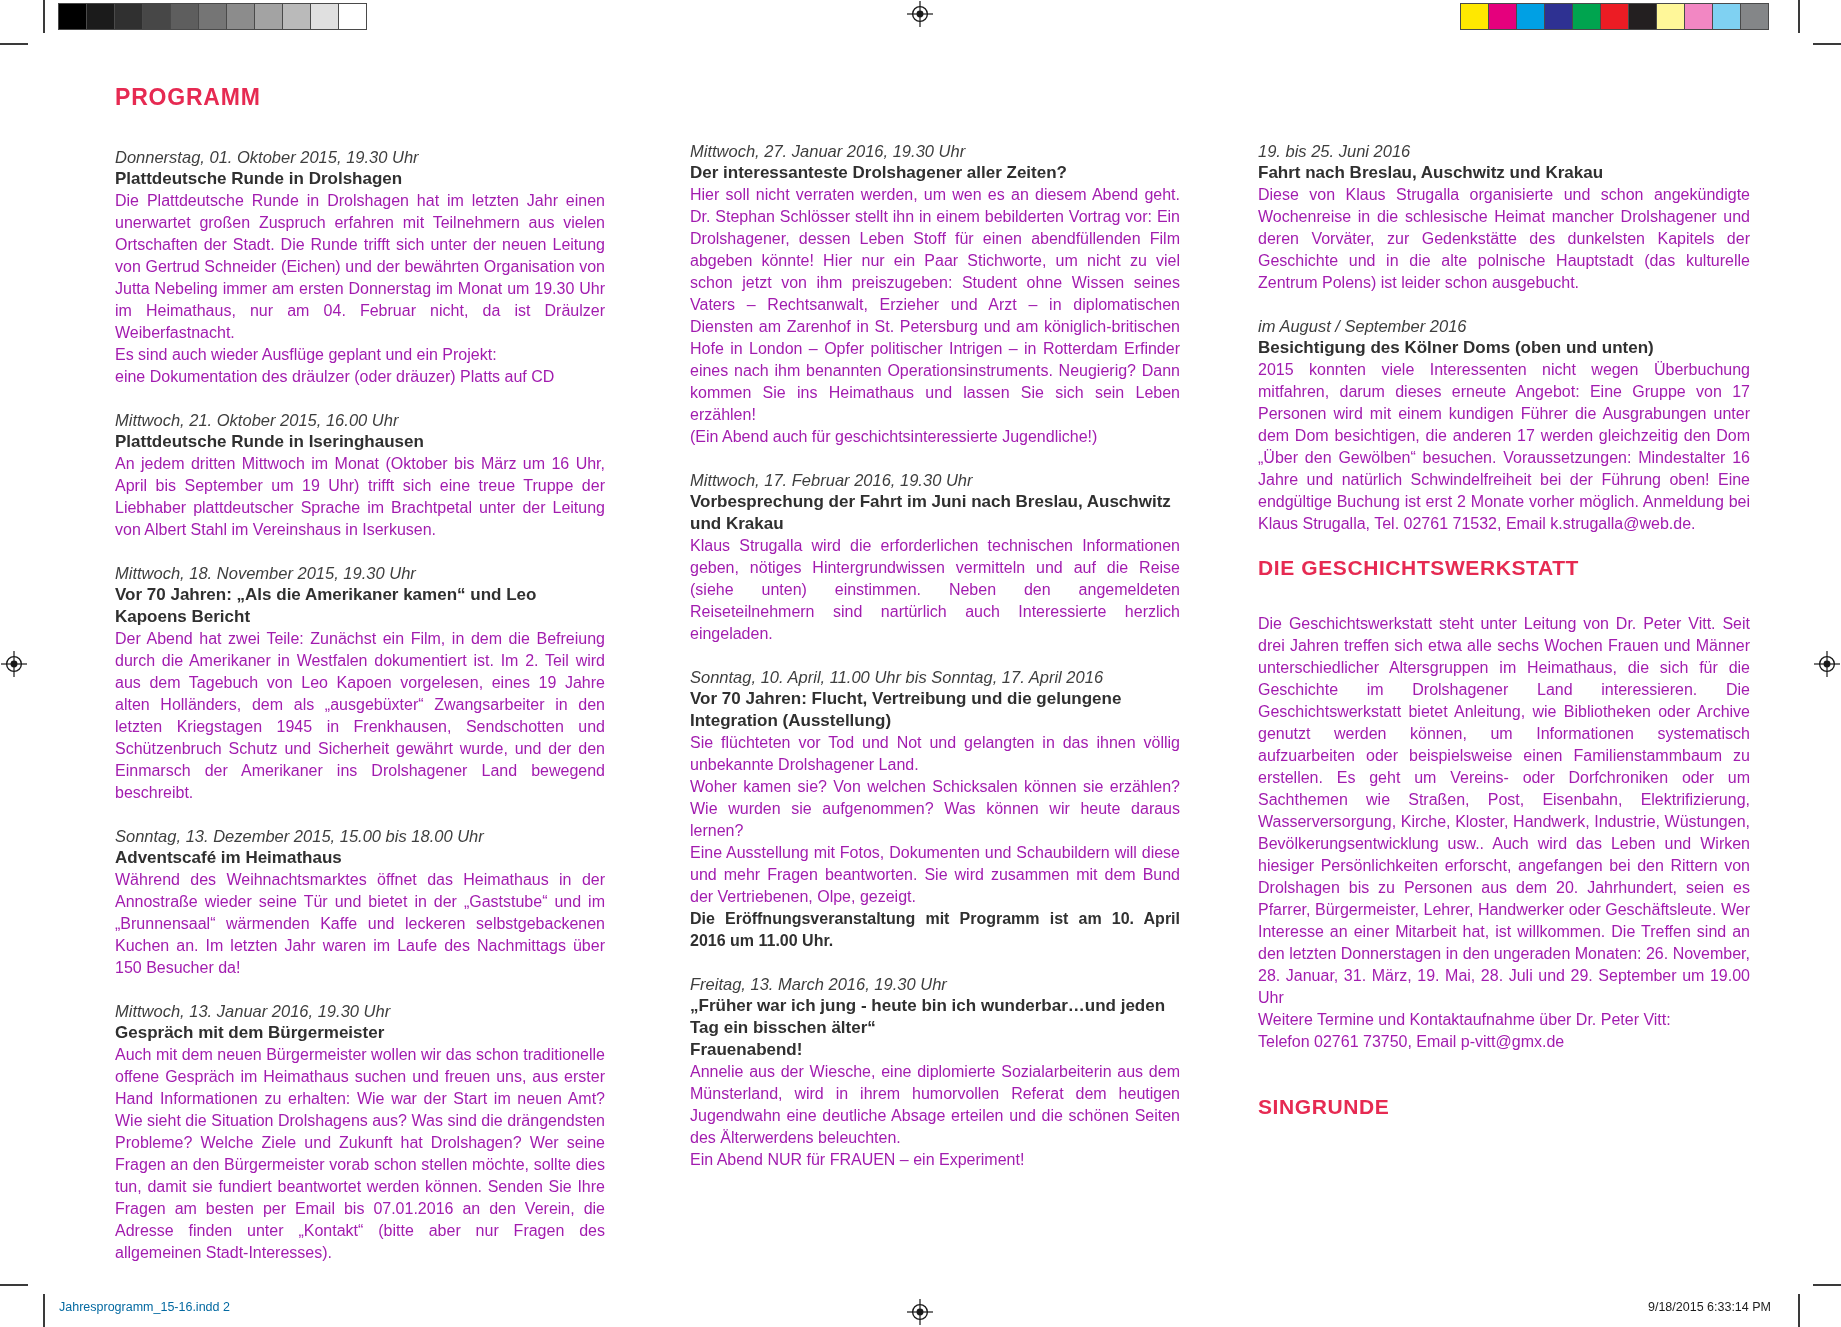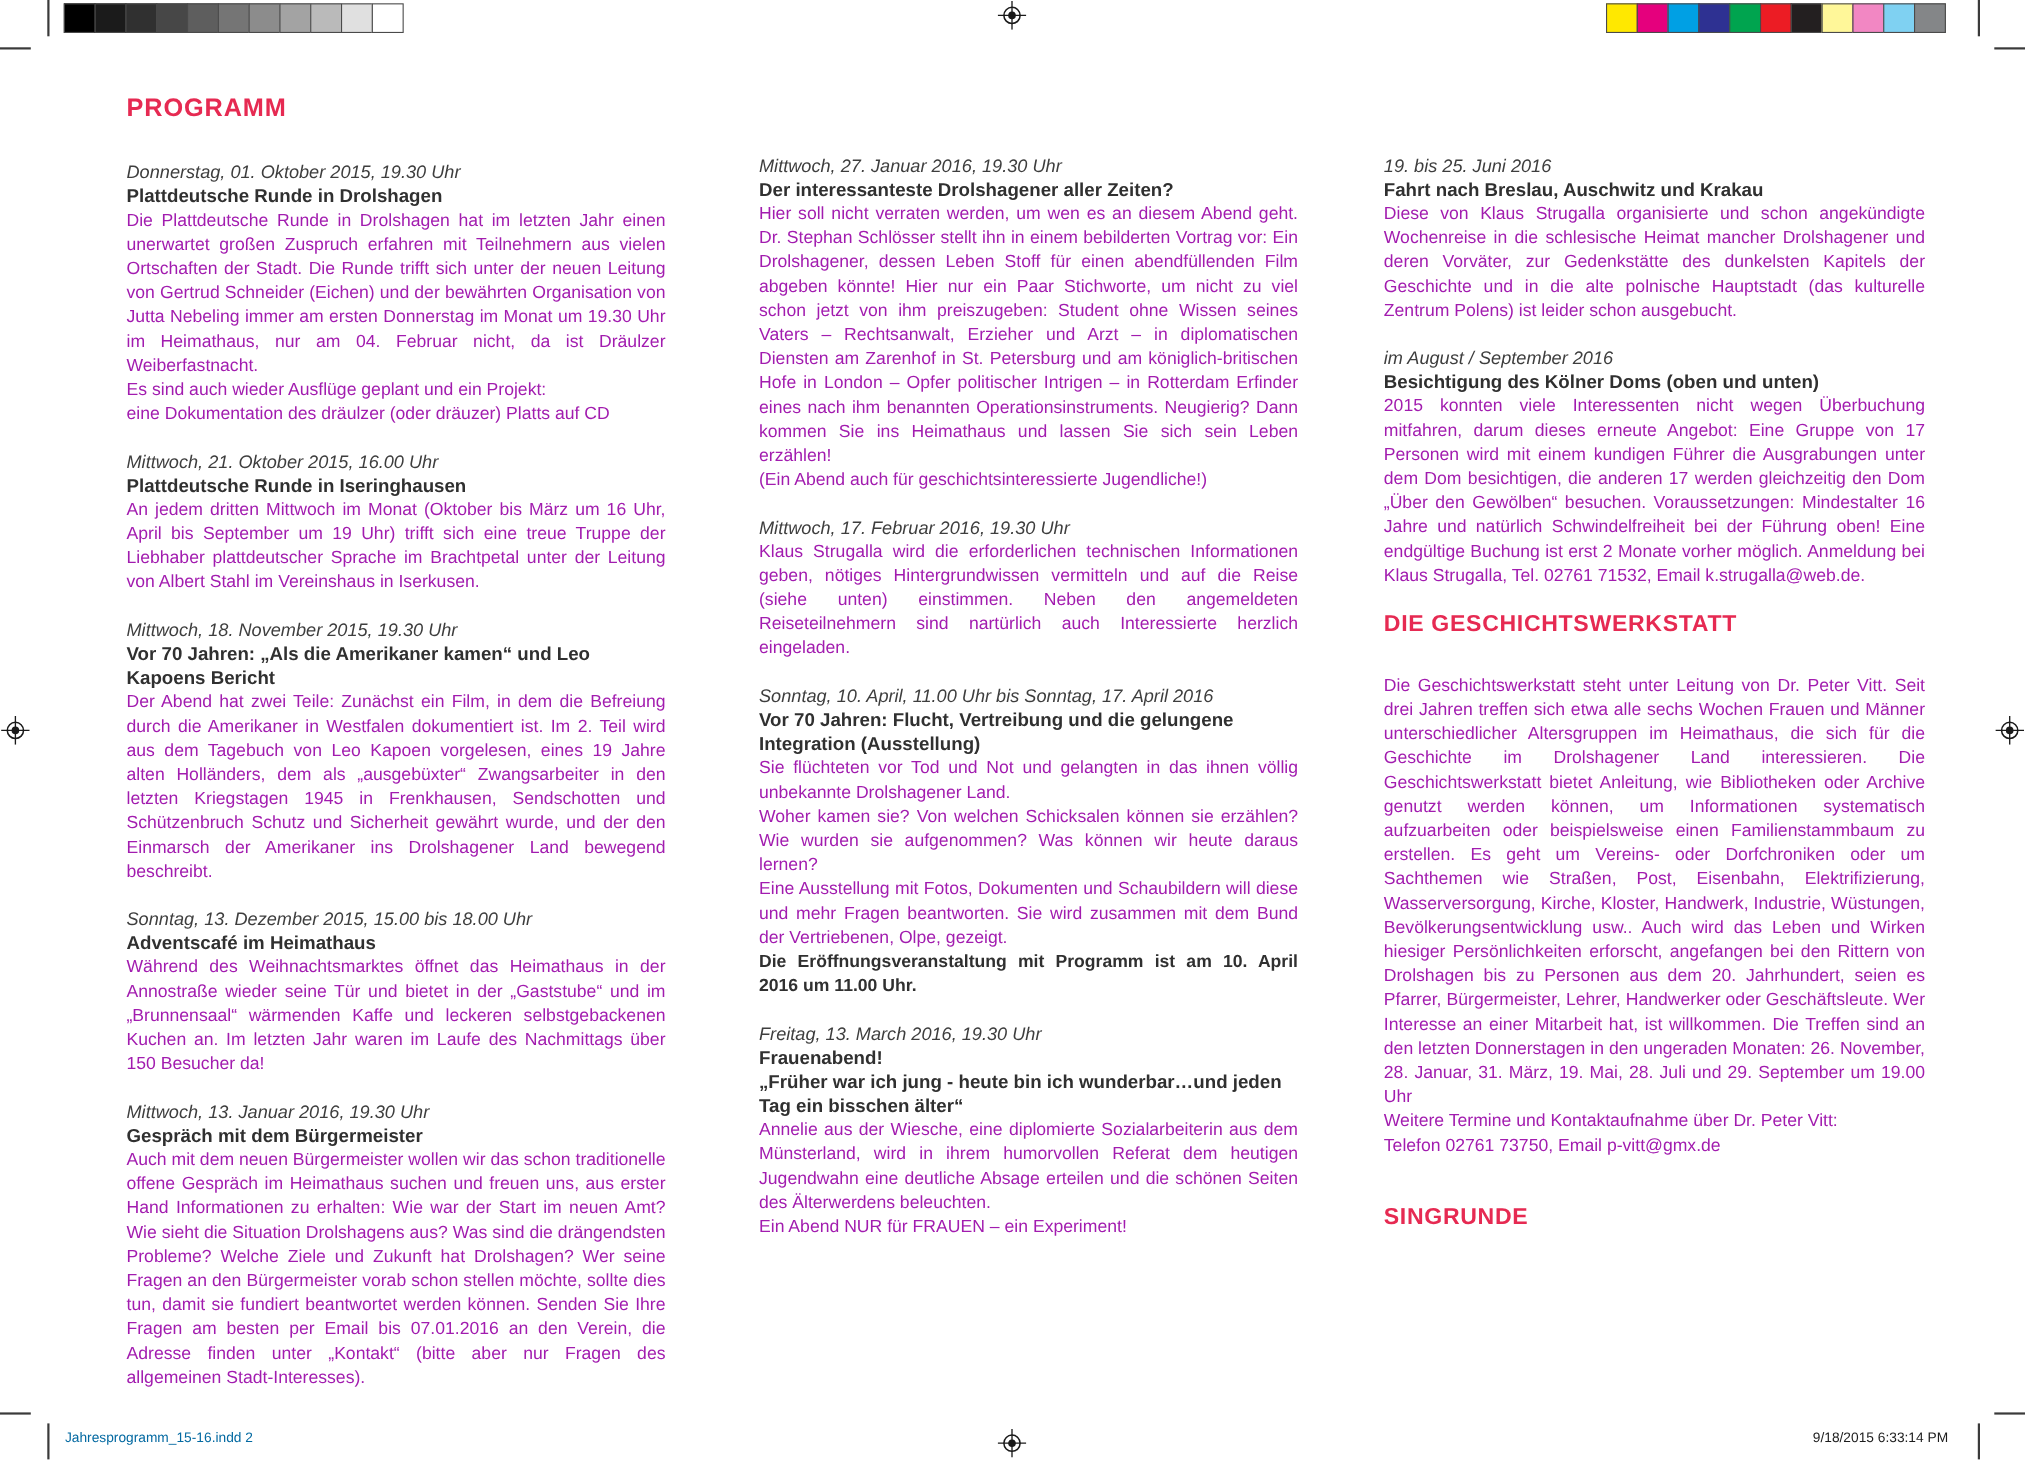--- a/index.html
+++ b/index.html
@@ -153,36 +153,37 @@
   <div class="col col-2">
     <article class="entry">
       <p class="date">Mittwoch, 27. Januar 2016, 19.30 Uhr</p>
       <h3 class="title">Der interessanteste Drolshagener aller Zeiten?</h3>
       <p class="body">Hier soll nicht verraten werden, um wen es an diesem Abend geht. Dr. Stephan Schlösser stellt ihn in einem bebilderten Vortrag vor: Ein Drolshagener, dessen Leben Stoff für einen abendfüllenden Film abgeben könnte! Hier nur ein Paar Stichworte, um nicht zu viel schon jetzt von ihm preiszugeben: Student ohne Wissen seines Vaters – Rechtsanwalt, Erzieher und Arzt – in diplomatischen Diensten am Zarenhof in St. Petersburg und am königlich-britischen Hofe in London – Opfer politischer Intrigen – in Rotterdam Erfinder eines nach ihm benannten Operationsinstruments. Neugierig? Dann kommen Sie ins Heimathaus und lassen Sie sich sein Leben erzählen!</p>
       <p class="body">(Ein Abend auch für geschichtsinteressierte Jugendliche!)</p>
     </article>
 
     <article class="entry">
       <p class="date">Mittwoch, 17. Februar 2016, 19.30 Uhr</p>
+      <h3 class="title">Vorbesprechung der Fahrt im Juni nach Breslau, Auschwitz und Krakau</h3>
       <p class="body">Klaus Strugalla wird die erforderlichen technischen Informationen geben, nötiges Hintergrundwissen vermitteln und auf die Reise (siehe unten) einstimmen. Neben den angemeldeten Reiseteilnehmern sind nartürlich auch Interessierte herzlich eingeladen.</p>
     </article>
 
     <article class="entry">
       <p class="date">Sonntag, 10. April, 11.00 Uhr bis Sonntag, 17. April 2016</p>
       <h3 class="title">Vor 70 Jahren: Flucht, Vertreibung und die gelungene Integration (Ausstellung)</h3>
       <p class="body">Sie flüchteten vor Tod und Not und gelangten in das ihnen völlig unbekannte Drolshagener Land.</p>
       <p class="body">Woher kamen sie? Von welchen Schicksalen können sie erzählen? Wie wurden sie aufgenommen? Was können wir heute daraus lernen?</p>
       <p class="body">Eine Ausstellung mit Fotos, Dokumenten und Schaubildern will diese und mehr Fragen beantworten. Sie wird zusammen mit dem Bund der Vertriebenen, Olpe, gezeigt.</p>
       <p class="body bold">Die Eröffnungsveranstaltung mit Programm ist am 10. April 2016 um 11.00 Uhr.</p>
     </article>
 
     <article class="entry">
       <p class="date">Freitag, 13. March 2016, 19.30 Uhr</p>
+      <h3 class="title">„Früher war ich jung - heute bin ich wunderbar…und jeden Tag ein bisschen älter“</h3>
       <h3 class="title">Frauenabend!</h3>
-      <h3 class="title">„Früher war ich jung - heute bin ich wunderbar…und jeden Tag ein bisschen älter“</h3>
       <p class="body">Annelie aus der Wiesche, eine diplomierte Sozialarbeiterin aus dem Münsterland, wird in ihrem humorvollen Referat dem heutigen Jugendwahn eine deutliche Absage erteilen und die schönen Seiten des Älterwerdens beleuchten.</p>
       <p class="body">Ein Abend NUR für FRAUEN – ein Experiment!</p>
     </article>
   </div>
 
   <div class="col col-3">
     <article class="entry">
       <p class="date">19. bis 25. Juni 2016</p>
       <h3 class="title">Fahrt nach Breslau, Auschwitz und Krakau</h3>
       <p class="body">Diese von Klaus Strugalla organisierte und schon angekündigte Wochenreise in die schlesische Heimat mancher Drolshagener und deren Vorväter, zur Gedenkstätte des dunkelsten Kapitels der Geschichte und in die alte polnische Hauptstadt (das kulturelle Zentrum Polens) ist leider schon ausgebucht.</p>

